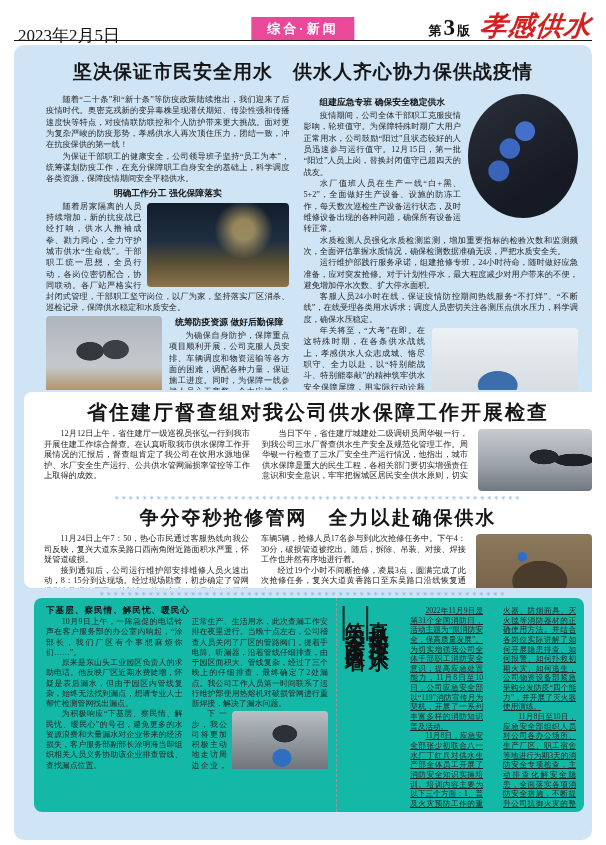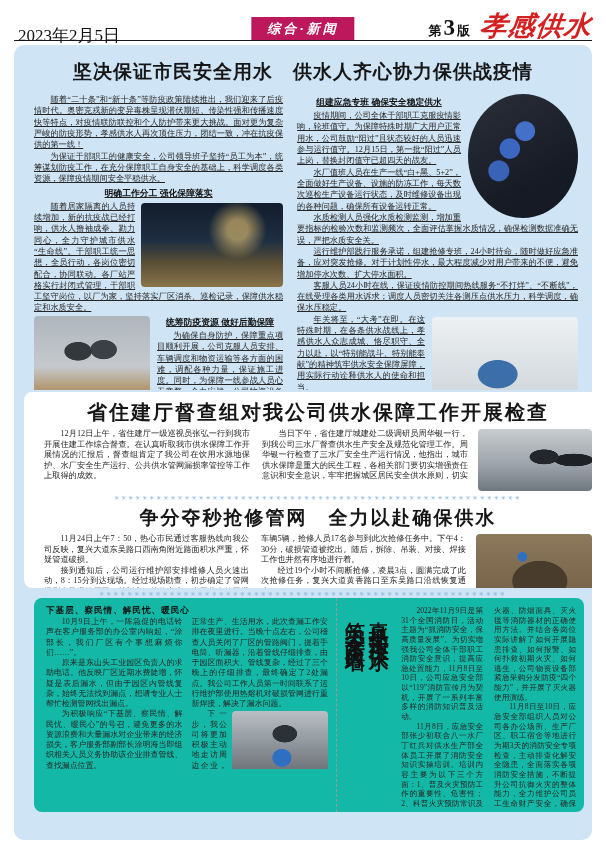--- a/index.html
+++ b/index.html
@@ -4,37 +4,37 @@
 <style>
   html,body{margin:0;padding:0;background:#ffffff;}
   .page{position:relative;width:606px;height:845px;background:#ffffff;overflow:hidden;
         font-family:"Liberation Serif",serif;color:#222;}
   .sans{font-family:"Liberation Sans",sans-serif;}
 
   
   .hdr-date{position:absolute;left:18px;top:24px;font-size:17px;color:#111;}
   .hdr-rule{position:absolute;left:14px;right:14px;top:40px;border-top:1.6px solid #161616;}
   .hdr-section{position:absolute;left:50%;transform:translateX(-50%);top:17px;
-        background:#be185d;color:#fff;font-weight:bold;font-size:13px;letter-spacing:3px;
-        padding:3px 16px;font-family:"Liberation Sans",sans-serif;font-style:italic;}
+        background:#ec4899;color:#fff;font-weight:bold;font-size:13px;letter-spacing:3px;
+        padding:3px 16px;font-family:"Liberation Sans",sans-serif;}
   .hdr-right{position:absolute;right:14px;top:8px;display:flex;align-items:baseline;gap:2px;}
   .hdr-page-sm{font-size:13px;font-weight:bold;color:#111;}
   .hdr-page-num{font-size:23px;font-weight:bold;color:#111;font-family:"Liberation Serif",serif;}
   .masthead{font-size:27px;font-weight:bold;font-style:italic;color:#d42020;
         font-family:"DejaVu Serif",serif;transform:skewX(-6deg);letter-spacing:1px;margin-left:8px;}
 
   
   .panel{position:absolute;left:14px;top:45px;width:578px;height:795px;
         background:#cfe4f5;border-radius:10px;}
 
   
   .a1-head{padding-top:14px;text-align:center;font-size:19px;font-weight:bold;color:#161616;
         letter-spacing:1px;font-family:"Liberation Sans",sans-serif;}
-  .a1-cols{display:flex;gap:14px;margin:9px 14px 0 20px;height:296px;overflow:hidden;
-        font-size:8.2px;line-height:1.38;color:#262626;text-align:justify;text-decoration:underline;}
+  .a1-cols{display:flex;gap:14px;margin:9px 14px 0 32px;height:296px;overflow:hidden;
+        font-size:8.2px;line-height:1.38;color:#262626;text-align:justify;}
   .a1-col-l{width:47%;overflow:hidden;}
   .a1-col-r{width:53%;overflow:hidden;}
   .p{margin:0;text-indent:2em;}
   .subhead{font-weight:bold;text-align:center;font-size:8.8px;margin:2px 0;color:#111;
         font-family:"Liberation Sans",sans-serif;}
 
   
   .ph{border-radius:4px;}
   .ph-a{float:right;width:142px;height:84px;margin:2px 0 4px 6px;
         background:radial-gradient(circle at 68% 32%,rgba(255,214,120,.55) 0 9%,transparent 26%),
@@ -80,22 +80,22 @@
   .botbox{position:absolute;left:34px;top:598px;width:550px;height:214px;background:#14b8a6;
         border-radius:8px;display:flex;box-sizing:border-box;overflow:hidden;}
   .a4{width:302px;padding:7px 8px 4px 12px;box-sizing:border-box;}
   .kicker{font-size:8.6px;font-weight:bold;color:#111;font-family:"Liberation Sans",sans-serif;
         letter-spacing:1px;}
   .a4-head{font-size:18.5px;font-weight:bold;color:#161616;letter-spacing:1px;margin:3px 0 5px 0;
         font-family:"Liberation Sans",sans-serif;}
   .a4-cols{display:flex;gap:9px;height:152px;overflow:hidden;font-size:7.9px;line-height:1.3;
         text-align:justify;color:#262626;}
   .a4-col{flex:1;overflow:hidden;}
-  .a5{flex:1;border-left:1.5px dashed #9a9a9a;display:flex;padding:8px 8px 4px 6px;gap:11px;
-        box-sizing:border-box;}
+  .a5{flex:1;border-left:1.5px dashed #9a9a9a;display:flex;padding:8px 8px 4px 6px;gap:20px;
+        box-sizing:border-box;text-decoration:underline;}
   .vtitle{writing-mode:vertical-rl;font-size:20px;font-weight:bold;color:#111;
         font-family:"Liberation Sans",sans-serif;letter-spacing:5px;line-height:1.18;
         height:196px;flex:none;}
   .a5-col{flex:1;font-size:7.6px;line-height:1.27;text-align:justify;color:#262626;overflow:hidden;}
 </style>
 </head>
 <body>
 
 <div class="page">
 

